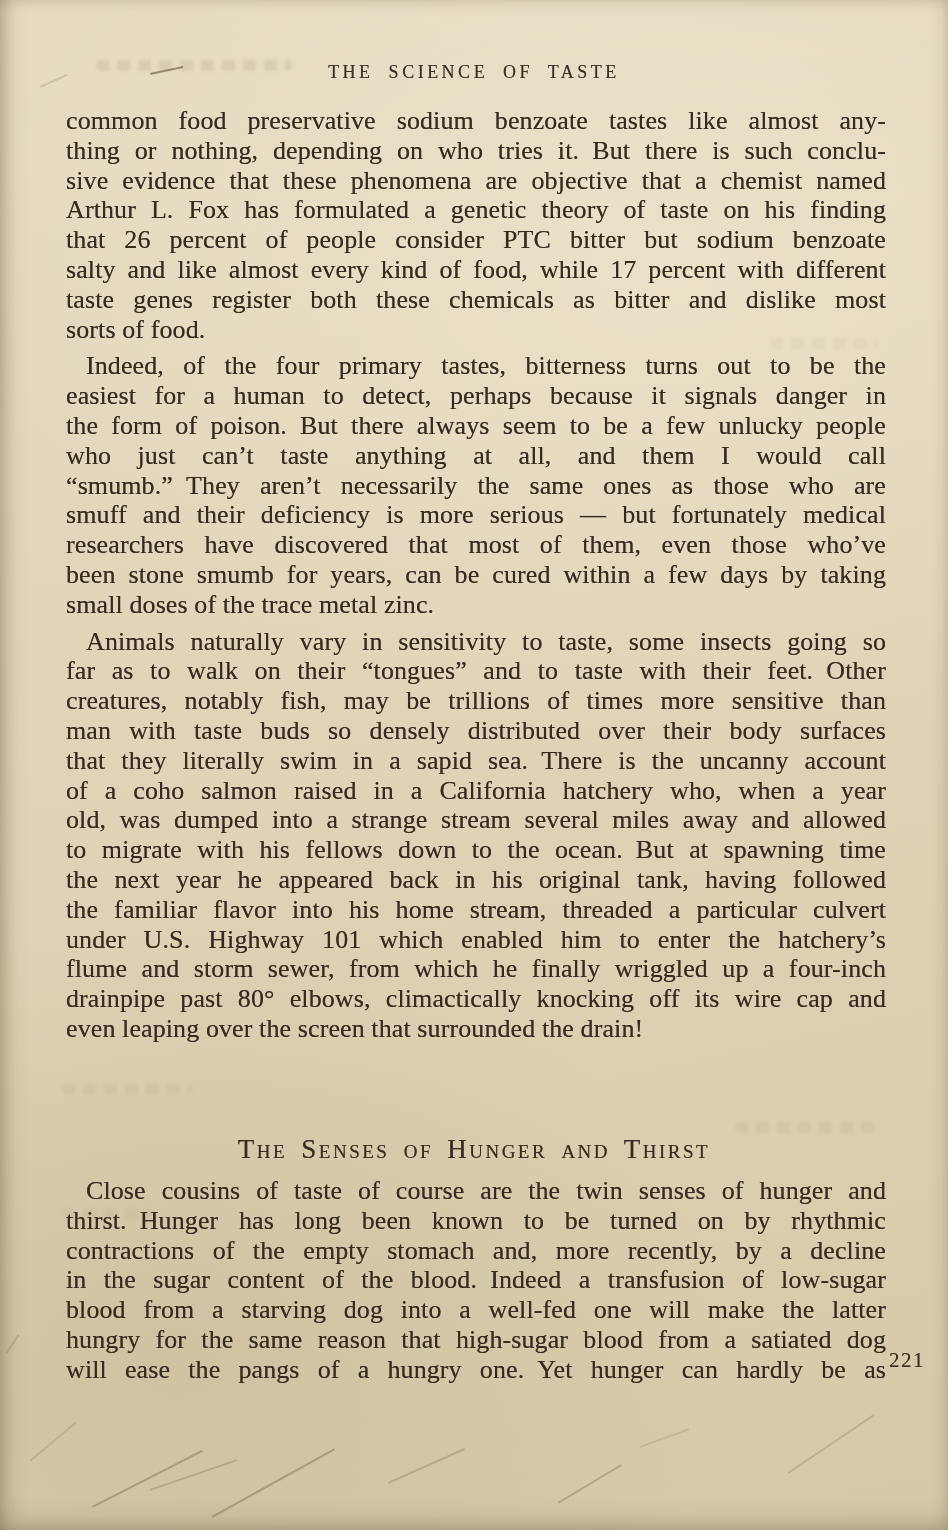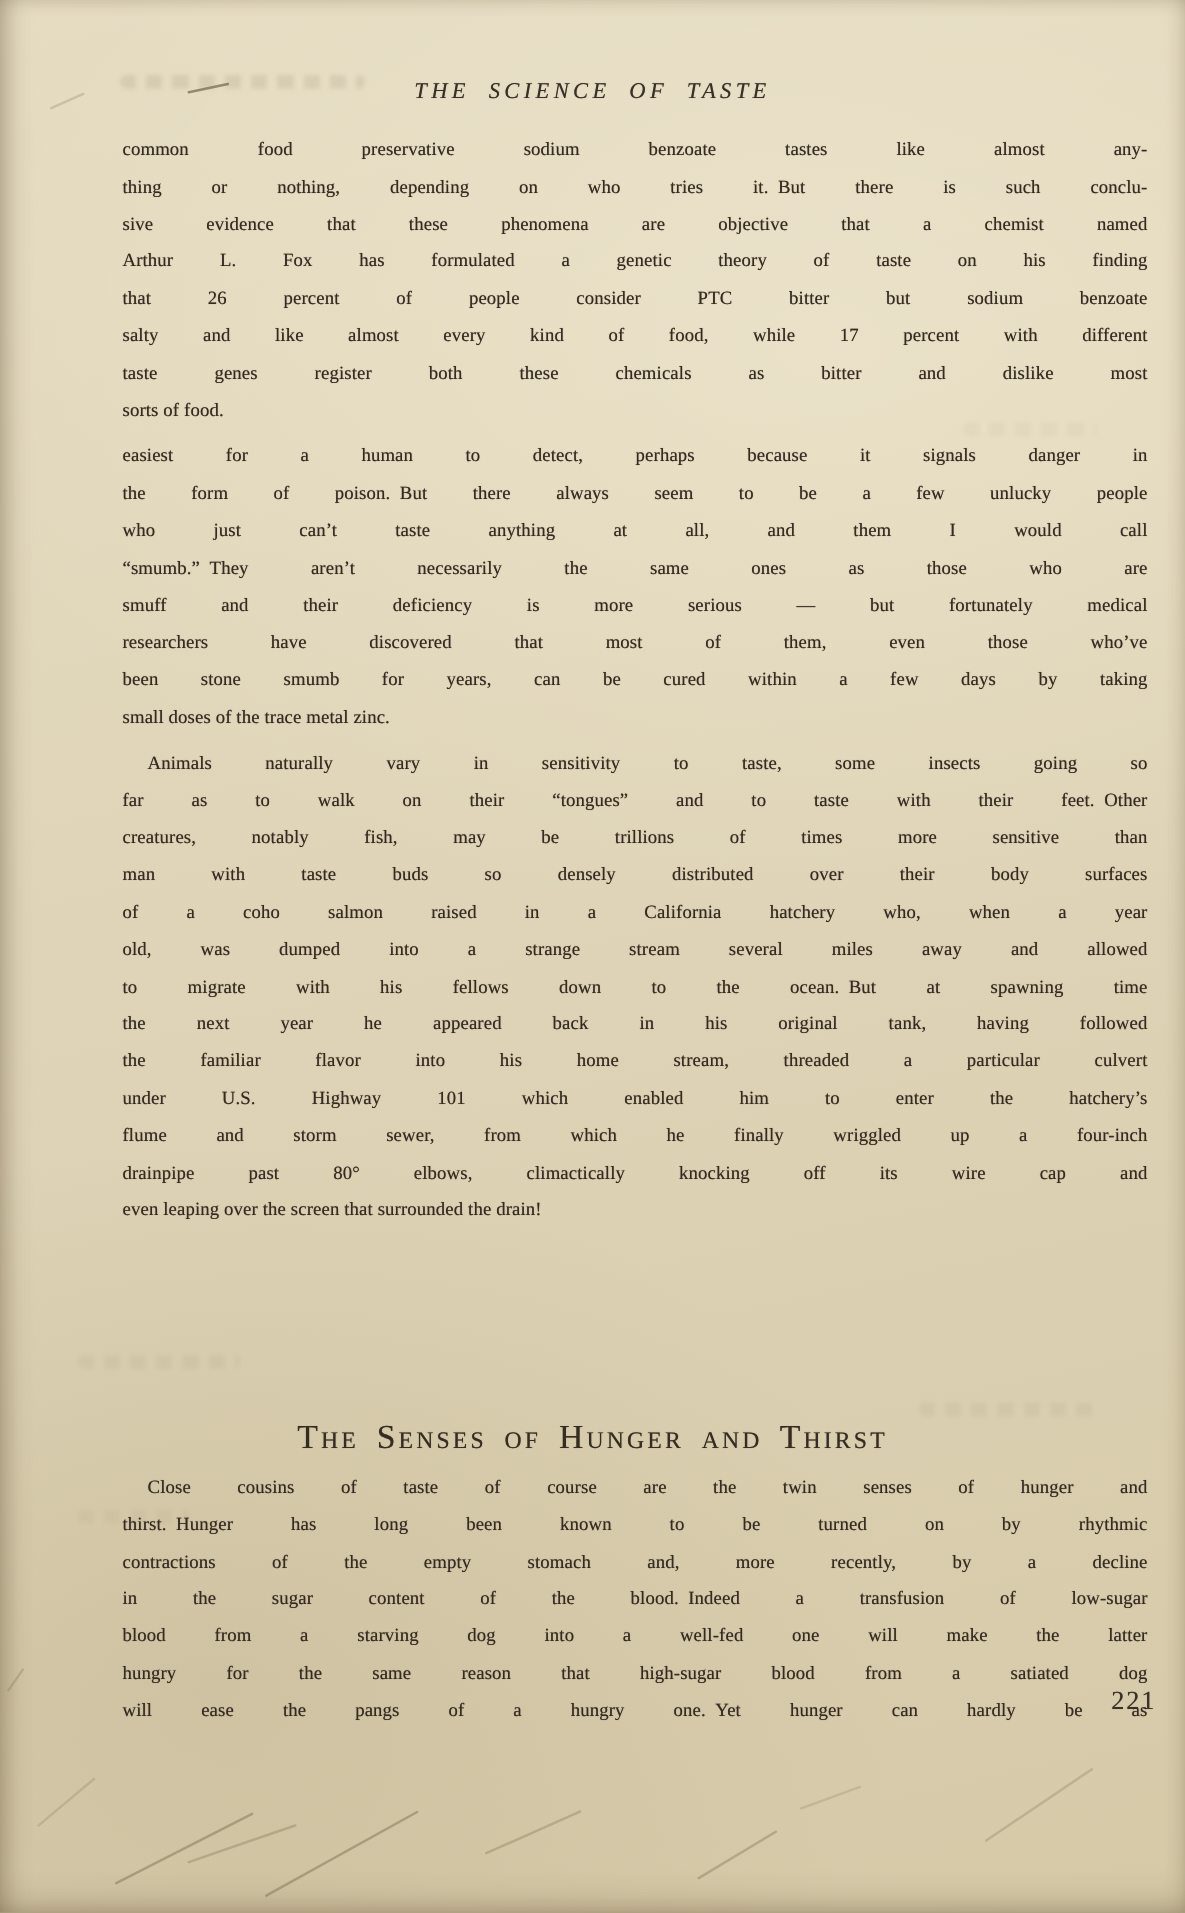--- a/index.html
+++ b/index.html
@@ -15,28 +15,26 @@
       inset -10px 0 18px -12px rgba(90,72,45,.30),
       inset 0 -20px 28px -16px rgba(90,72,45,.32),
       inset 0 10px 18px -14px rgba(90,72,45,.16);
     color:#332a22;
     font-family:"Liberation Serif","DejaVu Serif",serif;
   }
   .running-header{
     position:absolute;top:62px;left:0;width:948px;text-align:center;
     font-size:18px;letter-spacing:3.5px;word-spacing:7px;color:#383026;
     text-shadow:0 0 .6px rgba(56,48,38,.6);
-    font-style:italic;
   }
   .body-block{
     position:absolute;left:66px;width:820px;
-    font-size:15px;line-height:29.8px;
+    font-size:26px;line-height:29.8px;
     letter-spacing:.1px;color:#352b21;
     text-shadow:0 0 .6px rgba(53,43,33,.65);
-    margin-left:32px;
   }
   .part1{top:106px;}
   .part2{top:1176px;}
   .para + .para{margin-top:7px;}
   .line{text-align:justify;text-align-last:justify;}
   .line.last{text-align-last:left;}
   .line.indent{text-indent:20px;}
   .section-heading{
     position:absolute;top:1098px;left:0;width:948px;text-align:center;
     font-size:27px;font-variant:small-caps;letter-spacing:2.5px;word-spacing:5px;
@@ -100,34 +98,36 @@
         <div class="line">common food preservative sodium benzoate tastes like almost any-</div>
         <div class="line">thing or nothing, depending on who tries it. But there is such conclu-</div>
         <div class="line">sive evidence that these phenomena are objective that a chemist named</div>
         <div class="line">Arthur L. Fox has formulated a genetic theory of taste on his finding</div>
         <div class="line">that 26 percent of people consider PTC bitter but sodium benzoate</div>
         <div class="line">salty and like almost every kind of food, while 17 percent with different</div>
         <div class="line">taste genes register both these chemicals as bitter and dislike most</div>
         <div class="line last">sorts of food.</div>
       </div>
       <div class="para">
+        <div class="line indent">Indeed, of the four primary tastes, bitterness turns out to be the</div>
         <div class="line">easiest for a human to detect, perhaps because it signals danger in</div>
         <div class="line">the form of poison. But there always seem to be a few unlucky people</div>
         <div class="line">who just can’t taste anything at all, and them I would call</div>
         <div class="line">“smumb.” They aren’t necessarily the same ones as those who are</div>
         <div class="line">smuff and their deficiency is more serious — but fortunately medical</div>
         <div class="line">researchers have discovered that most of them, even those who’ve</div>
         <div class="line">been stone smumb for years, can be cured within a few days by taking</div>
         <div class="line last">small doses of the trace metal zinc.</div>
       </div>
       <div class="para">
         <div class="line indent">Animals naturally vary in sensitivity to taste, some insects going so</div>
         <div class="line">far as to walk on their “tongues” and to taste with their feet. Other</div>
         <div class="line">creatures, notably fish, may be trillions of times more sensitive than</div>
         <div class="line">man with taste buds so densely distributed over their body surfaces</div>
+        <div class="line">that they literally swim in a sapid sea. There is the uncanny account</div>
         <div class="line">of a coho salmon raised in a California hatchery who, when a year</div>
         <div class="line">old, was dumped into a strange stream several miles away and allowed</div>
         <div class="line">to migrate with his fellows down to the ocean. But at spawning time</div>
         <div class="line">the next year he appeared back in his original tank, having followed</div>
         <div class="line">the familiar flavor into his home stream, threaded a particular culvert</div>
         <div class="line">under U.S. Highway 101 which enabled him to enter the hatchery’s</div>
         <div class="line">flume and storm sewer, from which he finally wriggled up a four-inch</div>
         <div class="line">drainpipe past 80° elbows, climactically knocking off its wire cap and</div>
         <div class="line last">even leaping over the screen that surrounded the drain!</div>
       </div>

